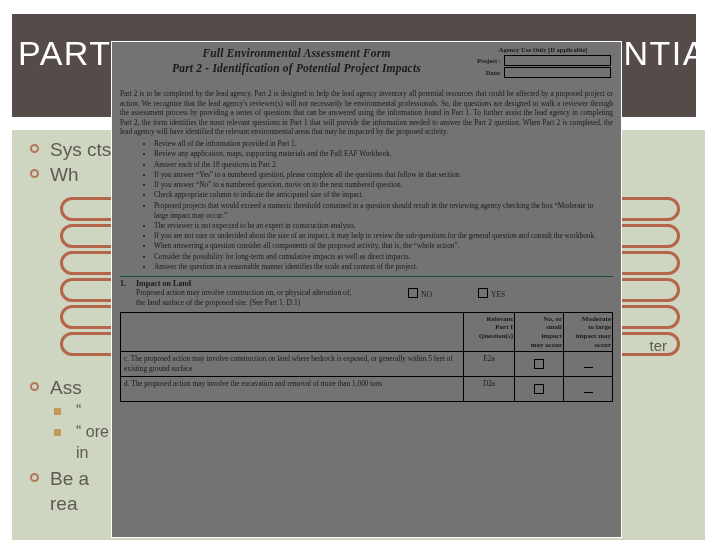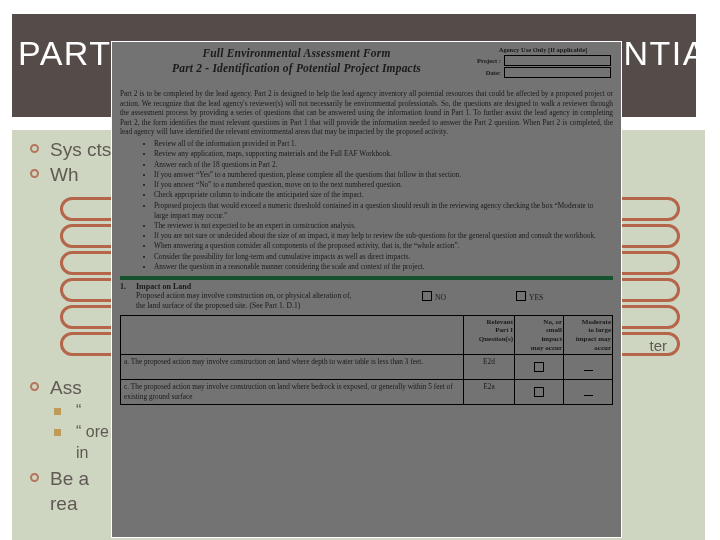--- a/index.html
+++ b/index.html
@@ -101,26 +101,26 @@
   .agency-row .fld{flex:1;height:9px;border:1px solid #000;}
 
   .doc-para{
     font-size:7.3px;line-height:9.6px;text-align:justify;margin-top:5px;
   }
   .doc-sub{font-size:7.3px;line-height:9.6px;margin-top:6px;}
   .tips-head{font-size:7.6px;font-weight:bold;margin-top:5px;}
   .tips-list{margin:2px 5px 0 0;padding-left:34px;}
   .tips-list li{font-size:7.3px;line-height:9.8px;margin-bottom:.5px;}
 
-  .q-block{border-top:4px solid #14532d;margin-top:4px;padding-top:2px;}
+  .q-block{border-top:1px solid #14532d;margin-top:4px;padding-top:2px;}
   .q-title{font-size:8px;font-weight:bold;}
   .q-title .num{display:inline-block;width:16px;}
   .q-body{position:relative;padding-left:16px;font-size:7.6px;line-height:10px;}
   .q-body .ital{font-style:italic;}
-  .yn{position:absolute;right:6px;top:0;width:185px;display:flex;gap:70px;font-size:7.6px;}
+  .yn{position:absolute;right:20px;top:0;width:185px;display:flex;gap:46px;font-size:7.6px;}
   .cb{display:inline-block;width:8px;height:8px;border:1px solid #000;margin-right:3px;vertical-align:-1px;}
 
   table.impact{width:100%;border-collapse:collapse;margin-top:4px;}
   table.impact td,table.impact th{border:1px solid #000;vertical-align:top;}
   th.col-head{font-size:7px;font-weight:bold;text-align:right;line-height:8.6px;padding:2px 1px;}
   td.qcell{font-size:7.3px;line-height:9.4px;padding:2px 3px;}
   td.refcell{font-size:7.3px;text-align:center;padding:2px;width:46px;}
   td.boxcell{text-align:center;padding:3px 2px;width:44px;}
   td.boxcell .sq{display:inline-block;width:8px;height:8px;border:1px solid #000;}
   td.boxcell .dash{display:inline-block;width:9px;border-top:1px solid #000;height:1px;margin-top:5px;}
@@ -185,21 +185,21 @@
         <li>Review any application, maps, supporting materials and the Full EAF Workbook.</li>
         <li>Answer each of the 18 questions in Part 2.</li>
         <li>If you answer “Yes” to a numbered question, please complete all the questions that follow in that section.</li>
         <li>If you answer “No” to a numbered question, move on to the next numbered question.</li>
         <li>Check appropriate column to indicate the anticipated size of the impact.</li>
         <li>Proposed projects that would exceed a numeric threshold contained in a question should result in the reviewing agency checking the box “Moderate to large impact may occur.”</li>
         <li>The reviewer is not expected to be an expert in construction analysis.</li>
         <li>If you are not sure or undecided about the size of an impact, it may help to review the sub-questions for the general question and consult the workbook.</li>
         <li>When answering a question consider all components of the proposed activity, that is, the “whole action”.</li>
         <li>Consider the possibility for long-term and cumulative impacts as well as direct impacts.</li>
-        <li>Answer the question in a reasonable manner considering the scale and context of the project.</li>
+        <li>Answer the question in a reasonable manner identifies the scale and context of the project.</li>
       </ul>
 
       <div class="q-block">
         <div class="q-title">
           <span class="num">1.</span><span>Impact on Land</span>
         </div>
         <div class="q-body">
           <div class="yn">
             <span><span class="cb"></span><span>NO</span></span>
             <span><span class="cb"></span><span>YES</span></span>
@@ -228,35 +228,35 @@
               <div>Moderate</div>
               <div>to large</div>
               <div>impact may</div>
               <div>occur</div>
             </th>
           </tr>
         </thead>
         <tbody>
           <tr>
             <td class="qcell">
-              <span>a.</span>
-              <span>The proposed action may involve construction on land where depth to water table is less than 3 feet.</span>
-            </td>
-            <td class="refcell">E2d</td>
-            <td class="boxcell"><span class="sq"></span></td>
-            <td class="boxcell"><span class="dash"></span></td>
-          </tr>
-          <tr>
-            <td class="qcell">
               <span>c.</span>
               <span>The proposed action may involve construction on land where bedrock is exposed, or generally within 5 feet of existing ground surface</span>
             </td>
             <td class="refcell">E2a</td>
             <td class="boxcell"><span class="sq"></span></td>
             <td class="boxcell"><span class="dash"></span></td>
           </tr>
+          <tr>
+            <td class="qcell">
+              <span>d.</span>
+              <span>The proposed action may involve the excavation and removal of more than 1,000 tons</span>
+            </td>
+            <td class="refcell">D2a</td>
+            <td class="boxcell"><span class="sq"></span></td>
+            <td class="boxcell"><span class="dash"></span></td>
+          </tr>
         </tbody>
       </table>
 
     </div>
   </div>
 
 </div>
 
 </body></html>

